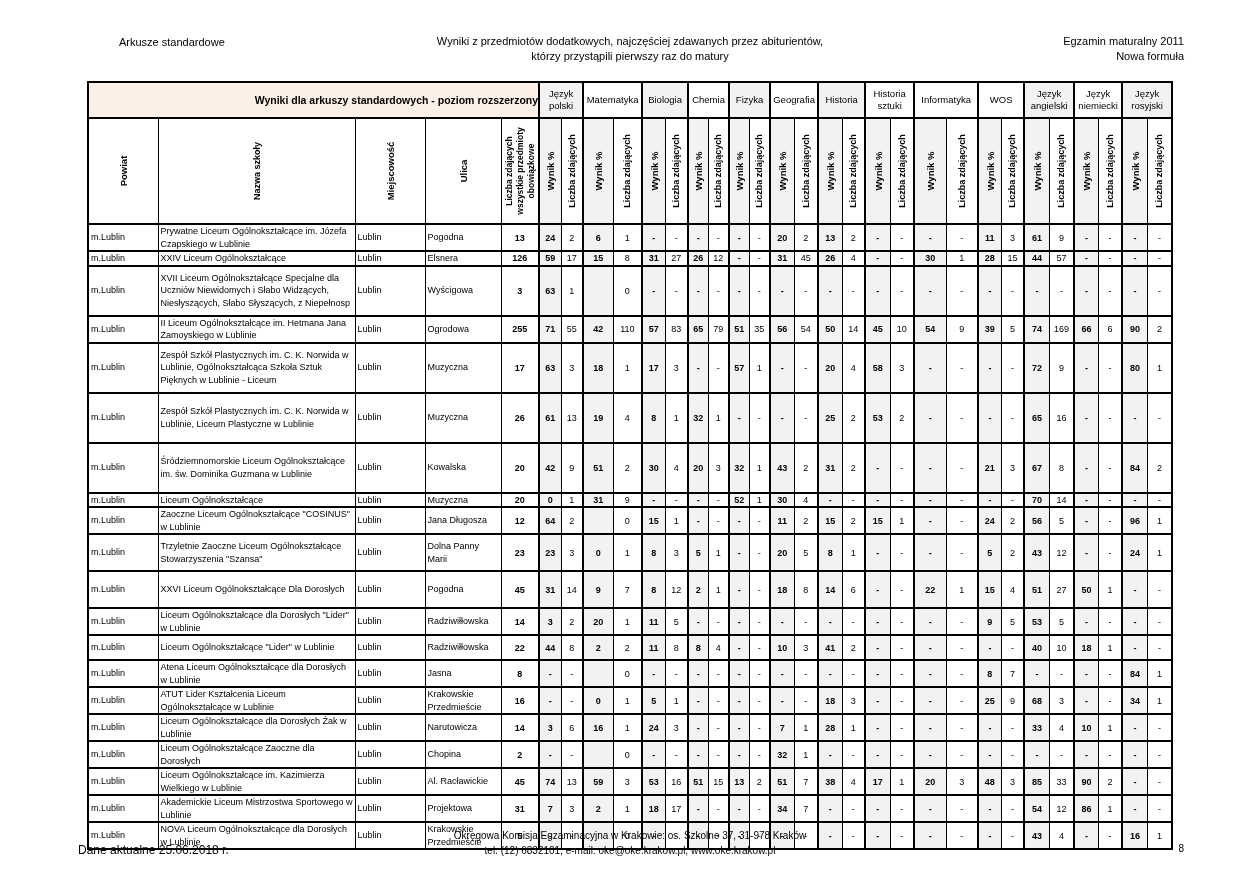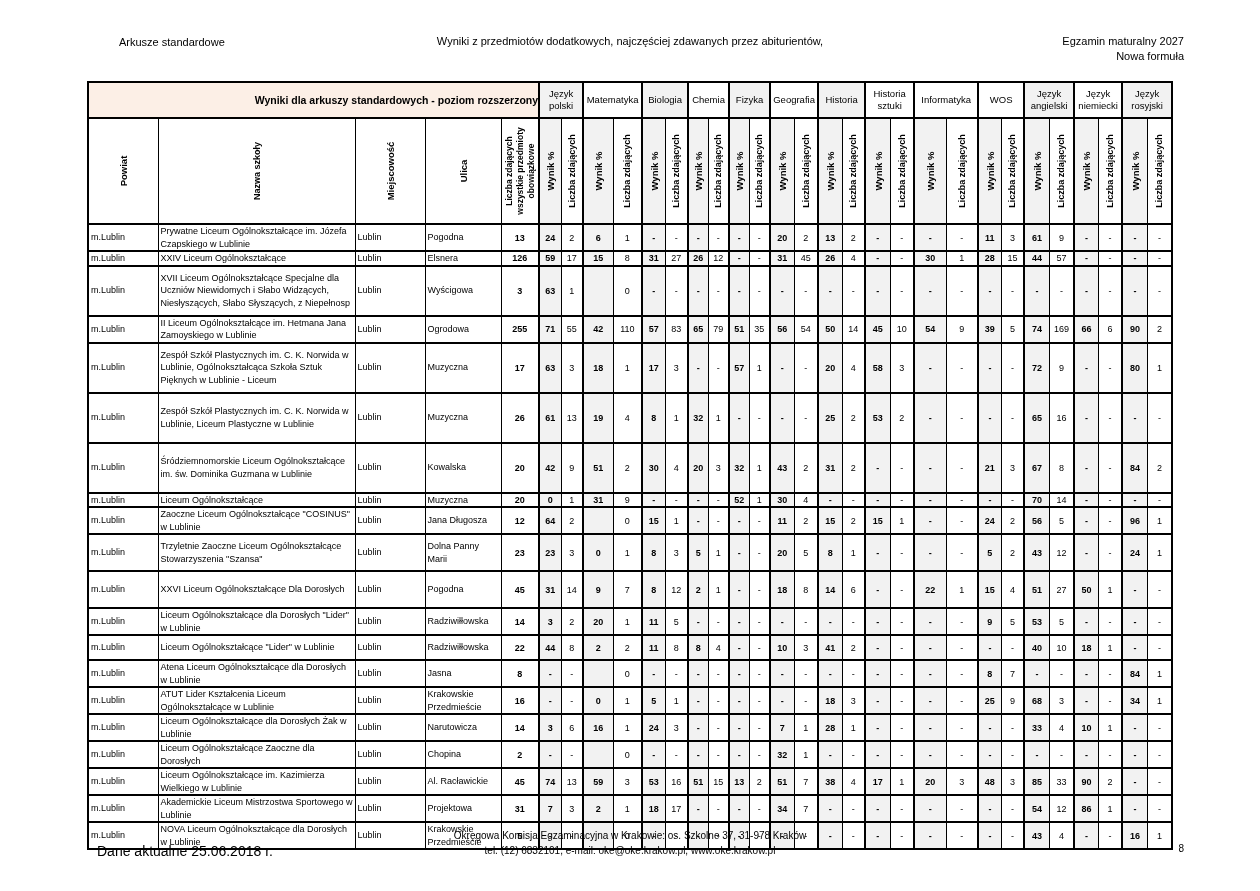--- a/index.html
+++ b/index.html
@@ -1,21 +1,21 @@
 <!DOCTYPE html>
 <html><head>
 <meta charset="utf-8">
 <style>
   html, body { margin:0; padding:0; background:#fff; }
   body { width:1260px; height:891px; position:relative; overflow:hidden;
          font-family:"Liberation Sans", sans-serif; color:#000; }
   .hdr-left { position:absolute; left:78px; top:36px; font-size:11px;margin-left:41px; }
   .hdr-center { position:absolute; left:380px; width:500px; top:34px; font-size:11px; text-align:center; line-height:15px; }
   .hdr-right { position:absolute; right:76px; top:34px; font-size:11px; text-align:right; line-height:15px; }
-  .ftr-left { position:absolute; left:78px; top:843px; font-size:14px;margin-left:19px; }
+  .ftr-left { position:absolute; left:78px; top:843px; font-size:12px; }
   .ftr-center { position:absolute; left:380px; width:500px; top:828px; font-size:10px; text-align:center; line-height:15px; }
   .ftr-right { position:absolute; right:76px; top:843px; font-size:10px; }
 
   table.res { position:absolute; left:87px; top:81px; border-collapse:collapse; table-layout:fixed; width:1085px; }
   table.res td, table.res th { border:1px solid #000; padding:0; overflow:hidden; }
   table.res { border:2px solid #000; }
   .title-cell { background:#fcefe6; font-weight:bold; font-size:10.5px; text-align:right; height:34px; border-right:2px solid #000 !important; border-bottom:2px solid #000 !important; }
   .subj { font-size:9.5px; text-align:center; font-weight:normal; line-height:12px; border-left:2px solid #000 !important; border-right:2px solid #000 !important; border-bottom:2px solid #000 !important; }
   .subj.sh { background:#f2f2f2; }
   .colhead { height:104px; position:relative; border-bottom:2px solid #000 !important; }
@@ -29,23 +29,24 @@
   td.b { font-weight:bold; }
   td.t { font-size:9px; text-align:left; vertical-align:middle; padding-left:2px !important; line-height:12.5px; }
   tr.row td { border-bottom:2px solid #000; }
 </style>
 </head>
 <body>
 
 <div class="hdr-left">Arkusze standardowe</div>
 <div class="hdr-center">
   <div>Wyniki z przedmiotów dodatkowych, najczęściej zdawanych przez abiturientów,</div>
+  <div>którzy przystąpili pierwszy raz do matury</div>
 </div>
 <div class="hdr-right">
-  <div>Egzamin maturalny 2027</div>
+  <div>Egzamin maturalny 2011</div>
   <div>Nowa formuła</div>
 </div>
 
 <table class="res">
   <colgroup id="cols">
       <col style="width: 70px;">
       <col style="width: 197px;">
       <col style="width: 70px;">
       <col style="width: 76px;">
       <col style="width: 38px;">

